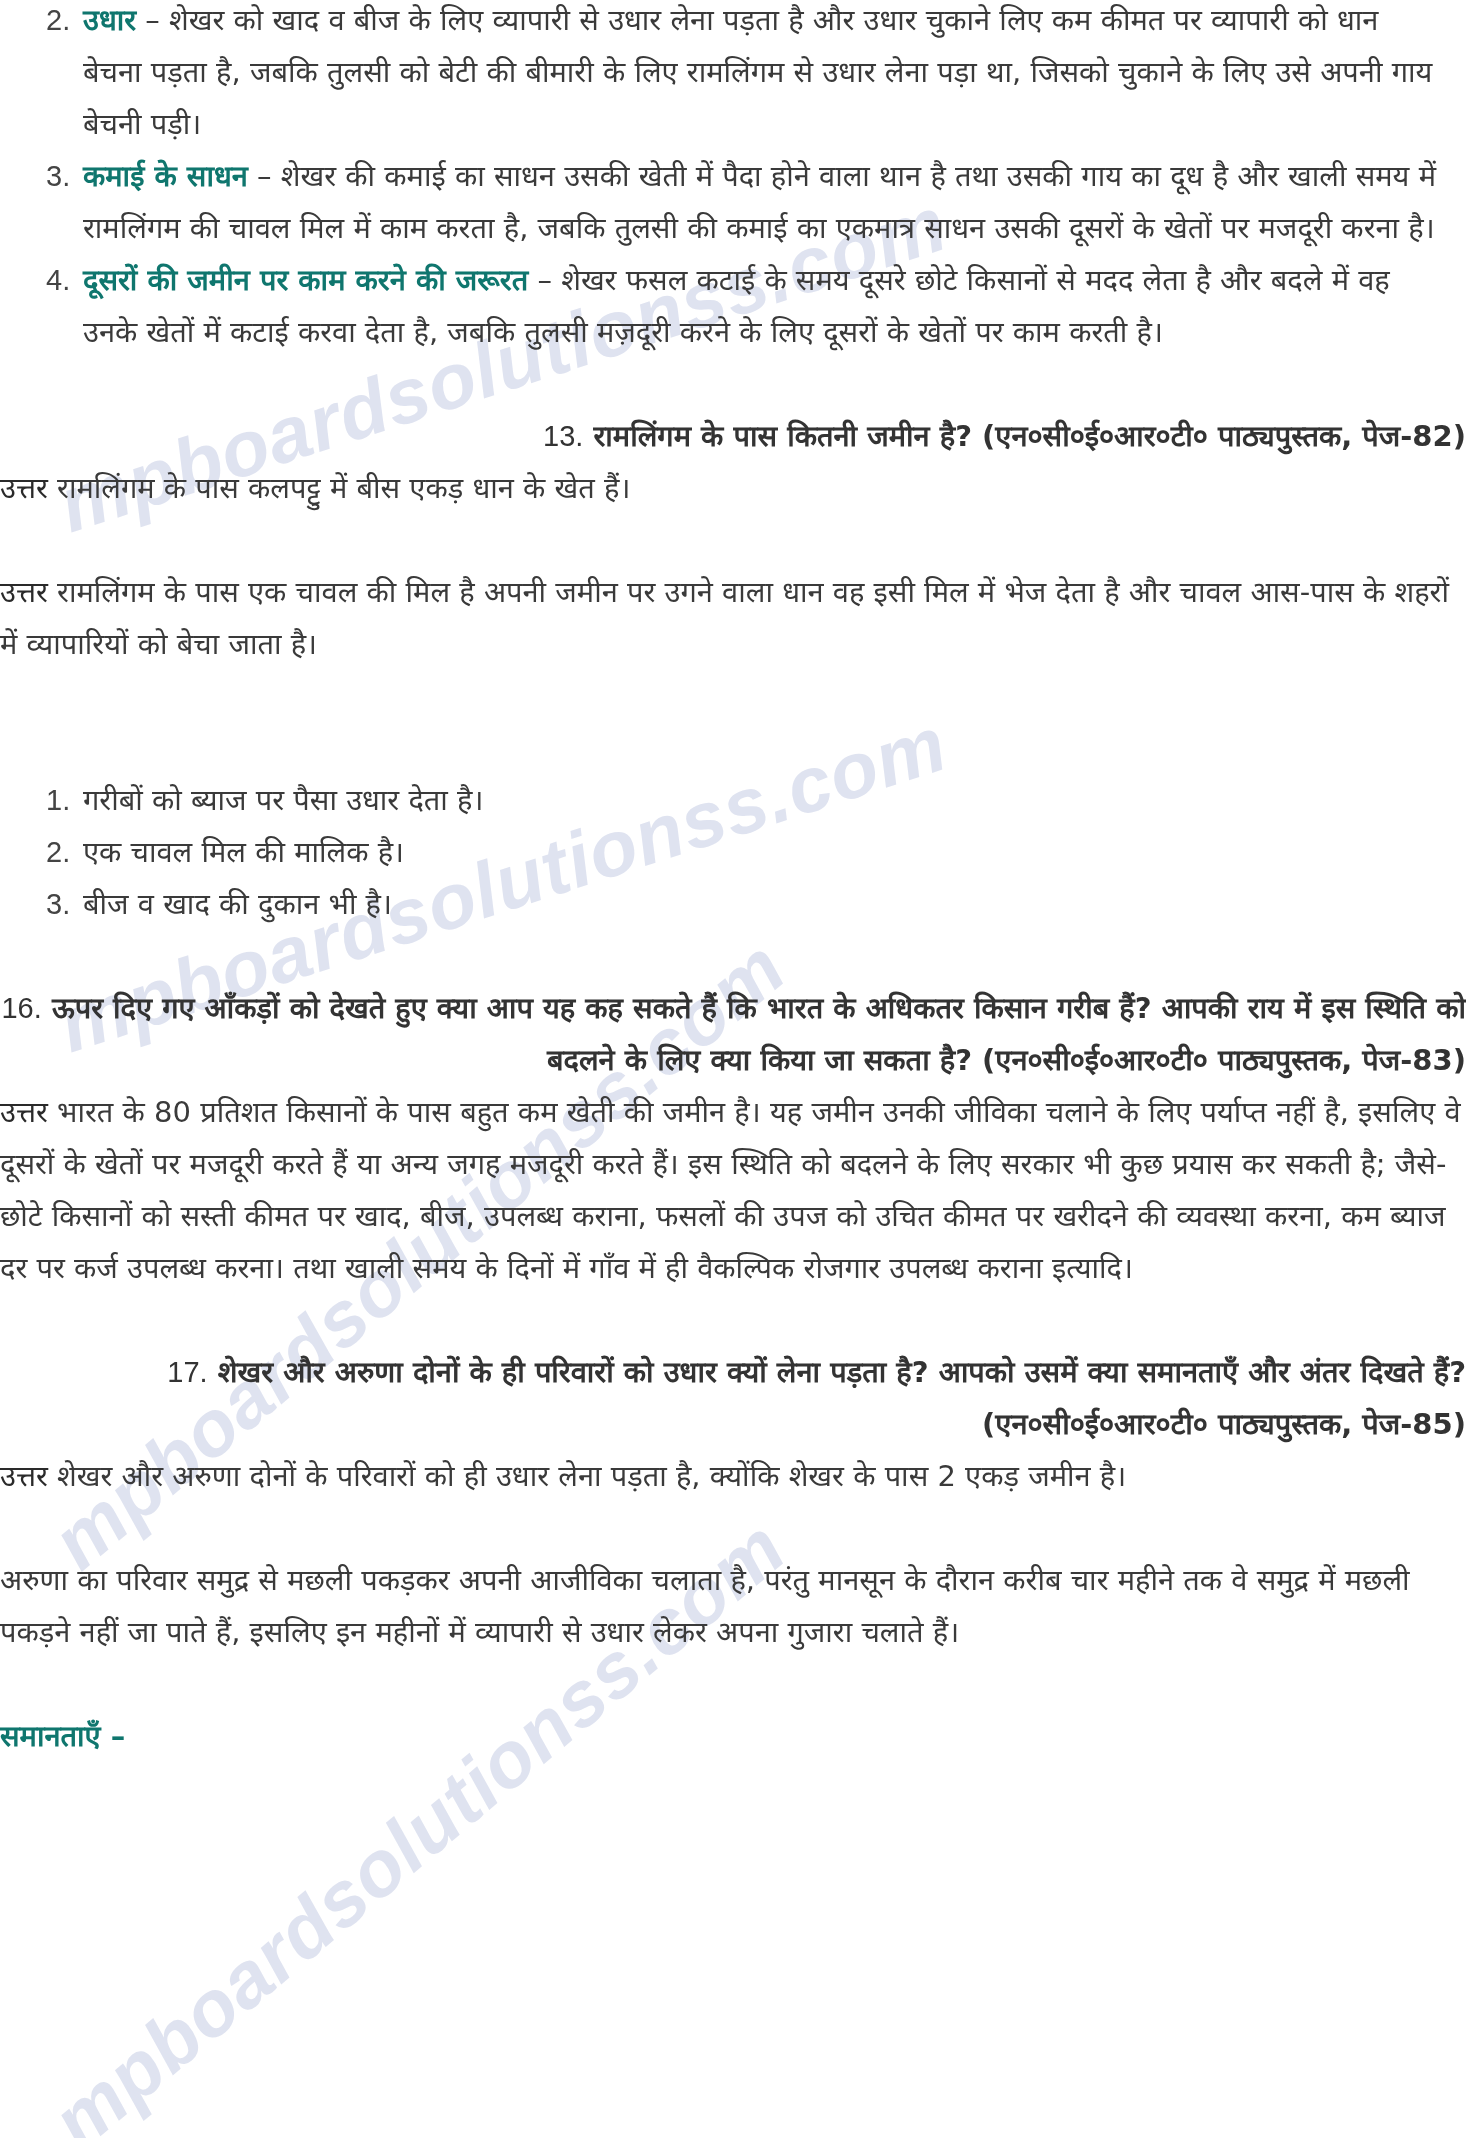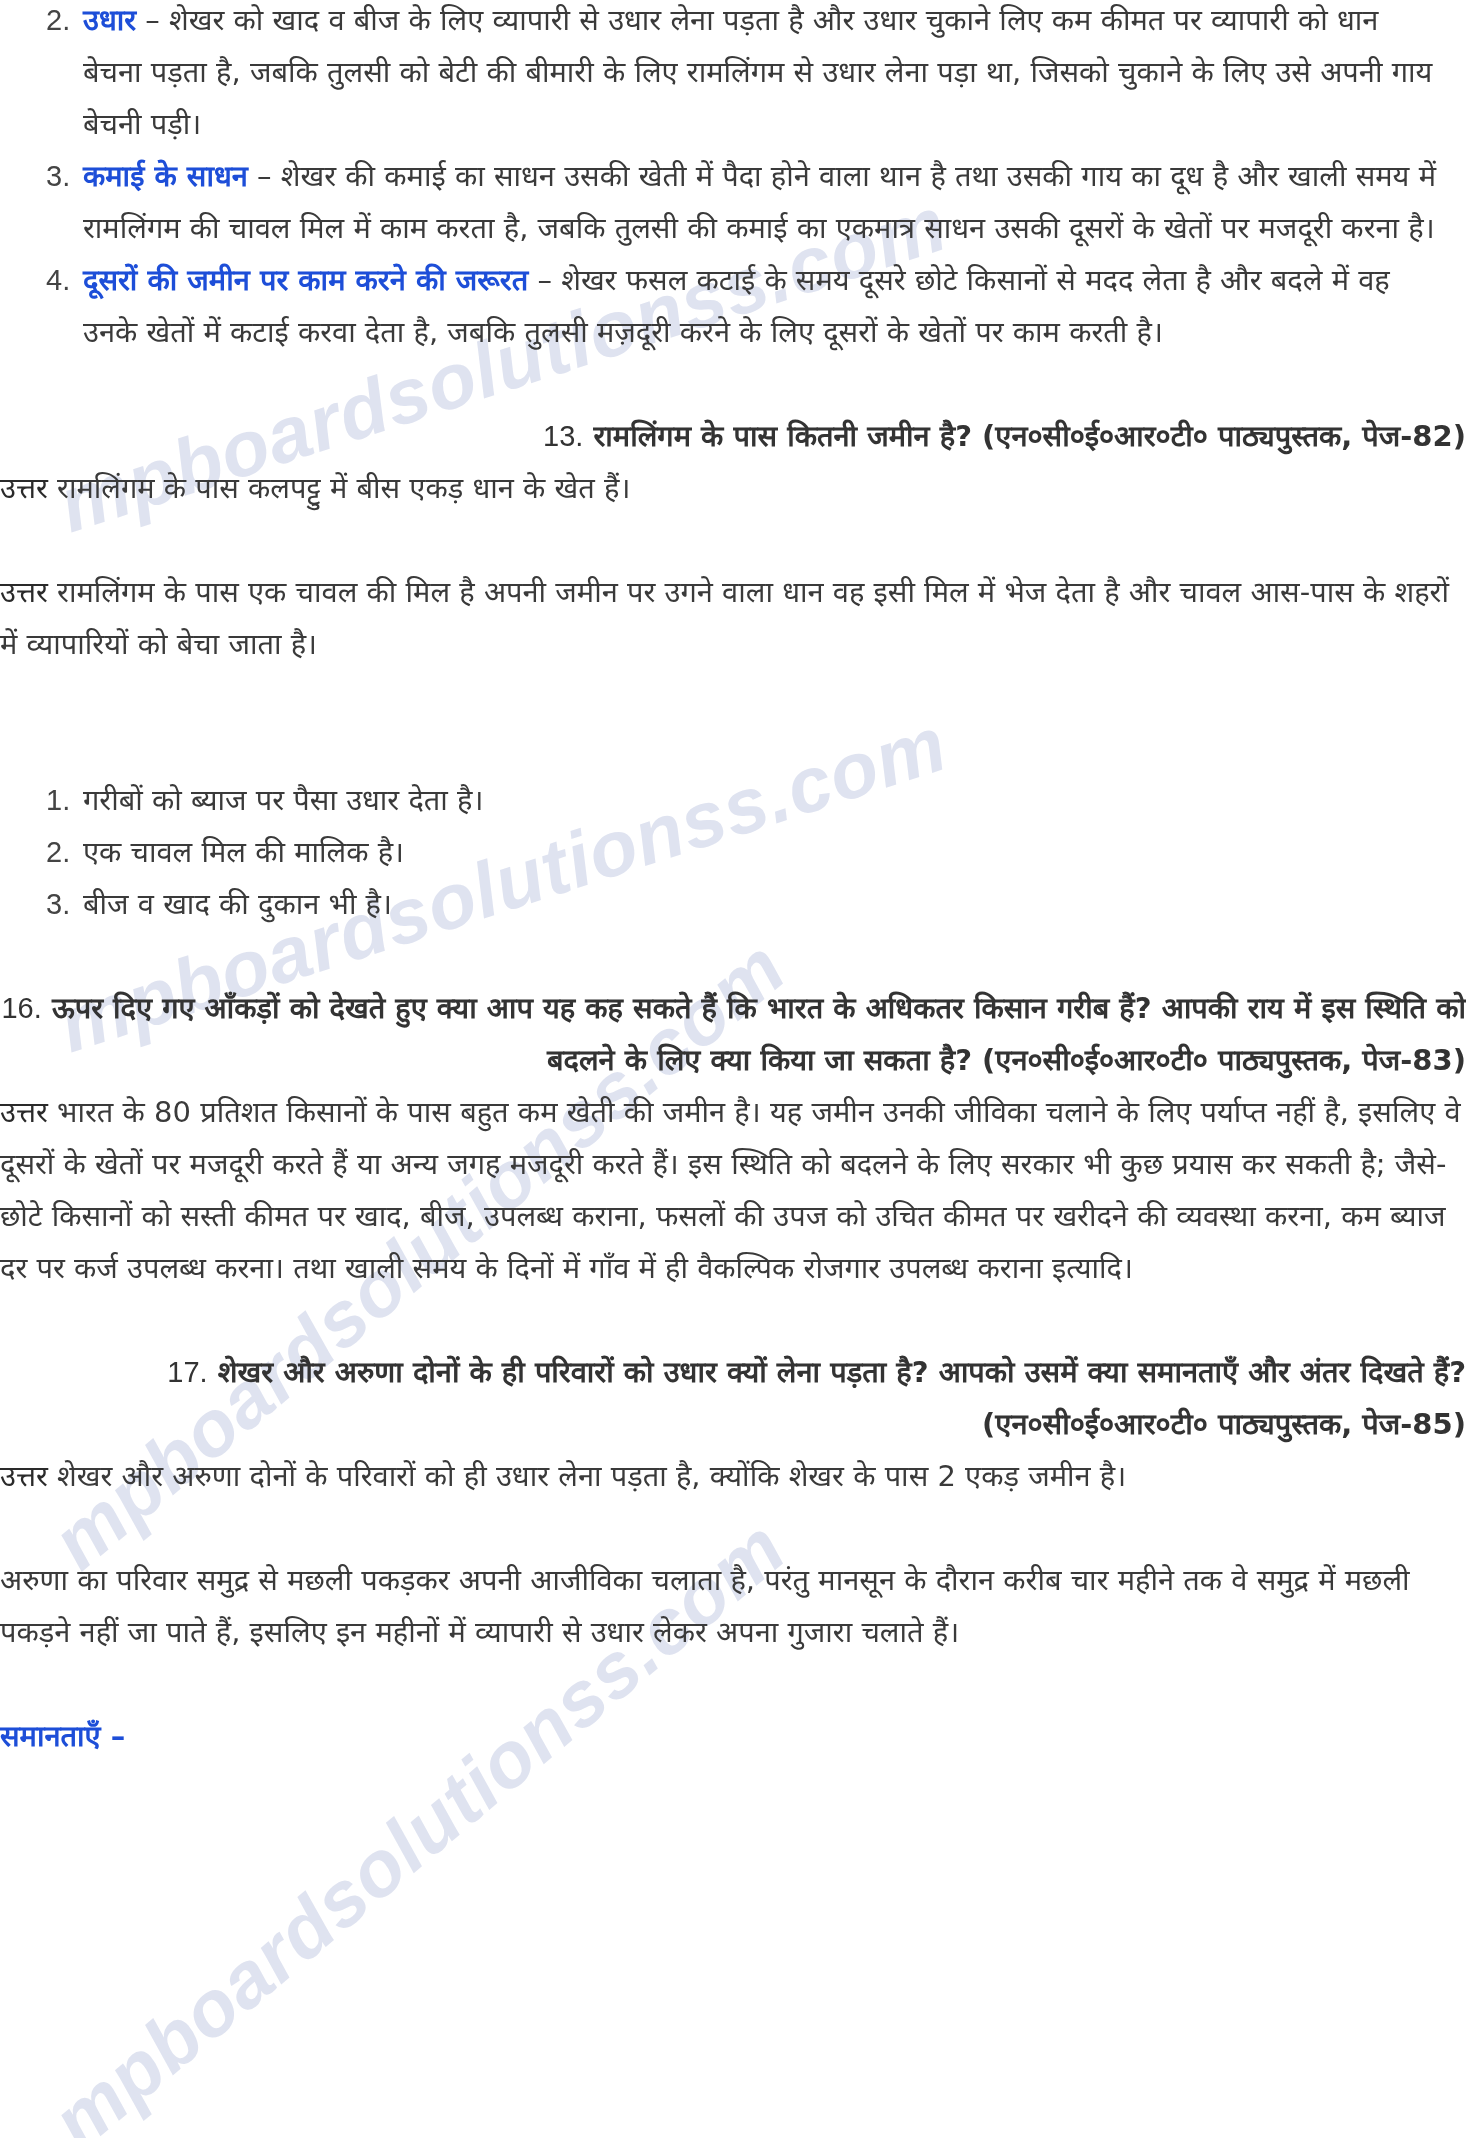--- a/index.html
+++ b/index.html
@@ -6,21 +6,21 @@
   body {
     width: 1466px; height: 2138px; overflow: hidden; position: relative;
     font-family: "DejaVu Sans", "Liberation Sans", sans-serif;
     color: #3a3a3a;
     font-size: 29px;
     line-height: 52px;
   }
   .content { position: absolute; left: 0; top: -6px; width: 1466px; }
   .para { margin: 0; padding: 0; }
   .gap { height: 52px; }
-  b, .bold { font-weight: bold; color: #1d4ed8; }
+  b, .bold { font-weight: bold; color: #0f766e; }
   .q { font-weight: bold; color: #333; margin: 0; text-align: right; }
   .q .num { font-family: "Liberation Sans", sans-serif; font-weight: normal; }
   .ref { font-weight: bold; }
   ol.list { list-style: none; margin: 0; padding: 0; }
   ol.list li { position: relative; padding-left: 83px; padding-right: 20px; }
   ol.list li .marker {
     position: absolute; left: 46px; top: 0;
     font-family: "Liberation Sans", sans-serif; font-weight: normal; color: #444;
   }
   .ans-label { font-weight: normal; color: #2a2a2a; }

